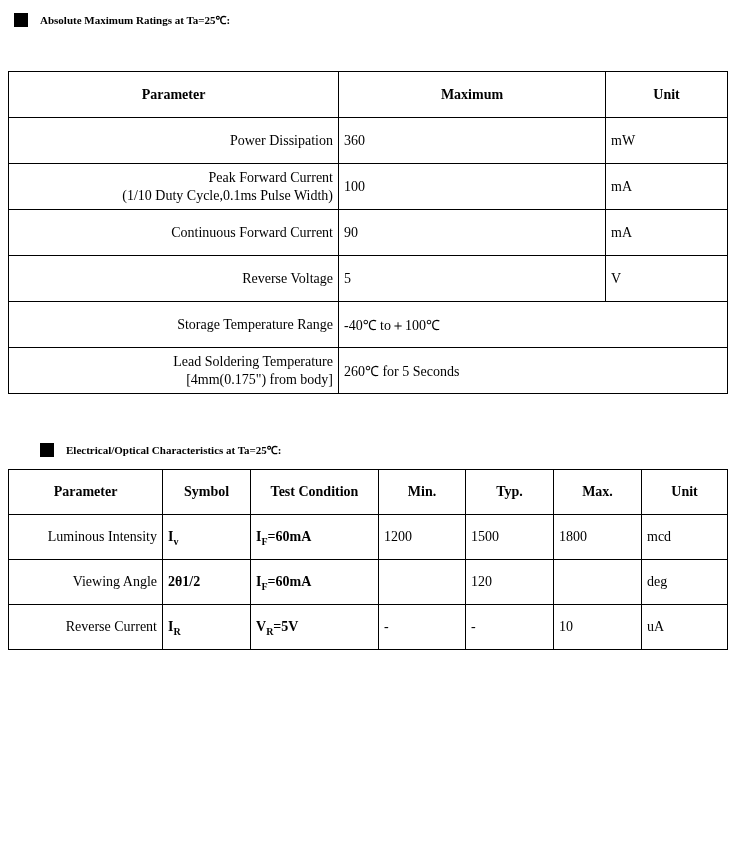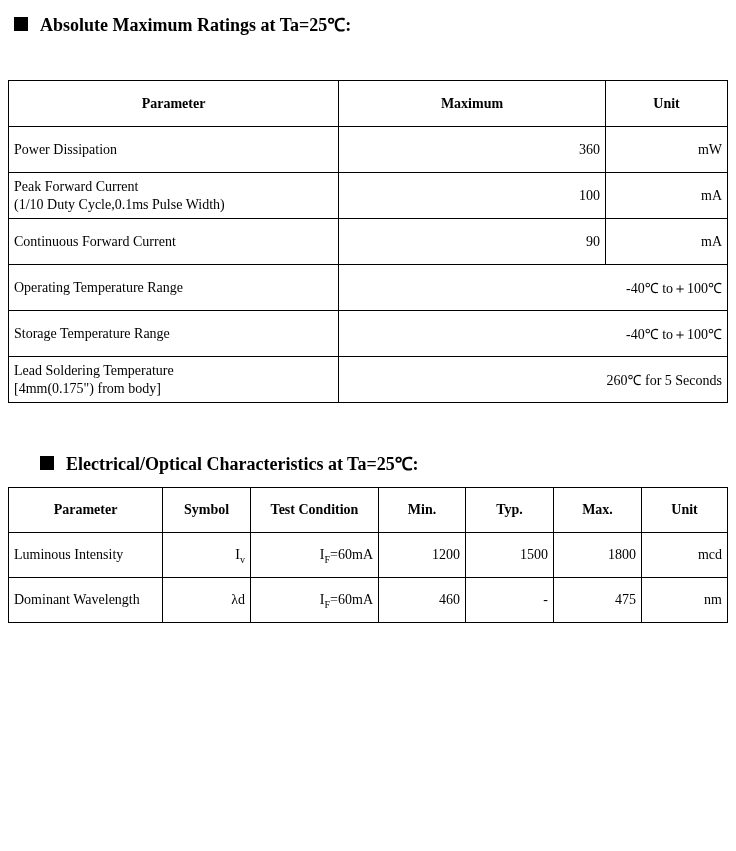--- a/index.html
+++ b/index.html
@@ -11,21 +11,21 @@
   }
   body {
     width: 736px;
     height: 851px;
     overflow: hidden;
   }
   .section-title {
     display: flex;
     align-items: center;
     font-weight: bold;
-    font-size: 18px;
+    font-size: 11px;
     margin: 12px 0 0 14px;
   }
   .bullet {
     display: inline-block;
     width: 14px;
     height: 14px;
     background: #000;
     margin-right: 12px;
     flex: 0 0 auto;
   }
@@ -44,26 +44,26 @@
   }
   th {
     font-weight: bold;
     text-align: center;
   }
   .t1 { margin-top: 44px; }
   .t1 th, .t1 td { height: 41px; } 
   .t2 { margin-top: 12px; }
   .t2 th, .t2 td { height: 40px; }
   .param {
-    text-align: left;
+    text-align: right;
     white-space: pre-line;
     line-height: 1.25;
   }
-  .center { text-align: right; }
-  .bold { font-weight: normal; }
+  .center { text-align: left; }
+  .bold { font-weight: bold; }
   sub {
     font-size: 10px;
     line-height: 0;
   }
   .title2 { margin-top: 48px; margin-left: 40px; }
 </style>
 </head>
 <body>
 
 <div class="section-title">
@@ -93,22 +93,23 @@
 (1/10 Duty Cycle,0.1ms Pulse Width)</td>
     <td class="center">100</td>
     <td class="center">mA</td>
   </tr>
   <tr>
     <td class="param">Continuous Forward Current</td>
     <td class="center">90</td>
     <td class="center">mA</td>
   </tr>
   <tr>
-    <td class="param">Operating Temperature Range</td>
-    <td class="center" colspan="2">-40℃  to＋100℃</td>
+    <td class="param">Reverse Voltage</td>
+    <td class="center">5</td>
+    <td class="center">V</td>
   </tr>
   <tr>
     <td class="param">Storage Temperature Range</td>
     <td class="center" colspan="2">-40℃  to＋100℃</td>
   </tr>
   <tr>
     <td class="param">Lead Soldering Temperature
 [4mm(0.175") from body]</td>
     <td class="center" colspan="2">260℃  for 5 Seconds</td>
   </tr>
@@ -144,26 +145,35 @@
   <tr>
     <td class="param">Luminous Intensity</td>
     <td class="center bold"><span>I</span><sub>v</sub><span></span></td>
     <td class="center bold"><span>I</span><sub>F</sub><span>=60mA</span></td>
     <td class="center">1200</td>
     <td class="center">1500</td>
     <td class="center">1800</td>
     <td class="center">mcd</td>
   </tr>
 
-
+  <tr>
+    <td class="param">Viewing Angle</td>
+    <td class="center bold"><span>2θ1/2</span><sub></sub><span></span></td>
+    <td class="center bold"><span>I</span><sub>F</sub><span>=60mA</span></td>
+    <td class="center"></td>
+    <td class="center">120</td>
+    <td class="center"></td>
+    <td class="center">deg</td>
+  </tr>
 
 
   <tr>
-    <td class="param">Dominant Wavelength</td>
-    <td class="center bold"><span>λd</span><sub></sub><span></span></td>
-    <td class="center bold"><span>I</span><sub>F</sub><span>=60mA</span></td>
-    <td class="center">460</td>
+    <td class="param">Reverse Current</td>
+    <td class="center bold"><span>I</span><sub>R</sub><span></span></td>
+    <td class="center bold"><span>V</span><sub>R</sub><span>=5V</span></td>
     <td class="center">-</td>
-    <td class="center">475</td>
-    <td class="center">nm</td>
+    <td class="center">-</td>
+    <td class="center">10</td>
+    <td class="center">uA</td>
   </tr>
+
 </tbody>
   </table>
 
 </body></html>

